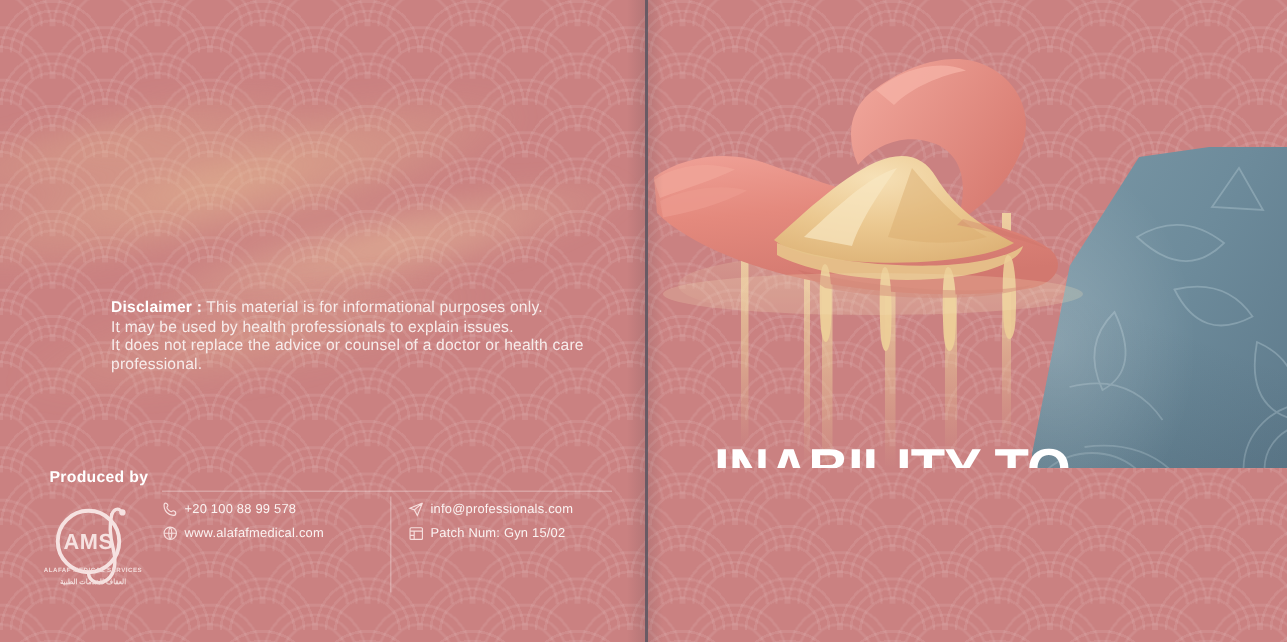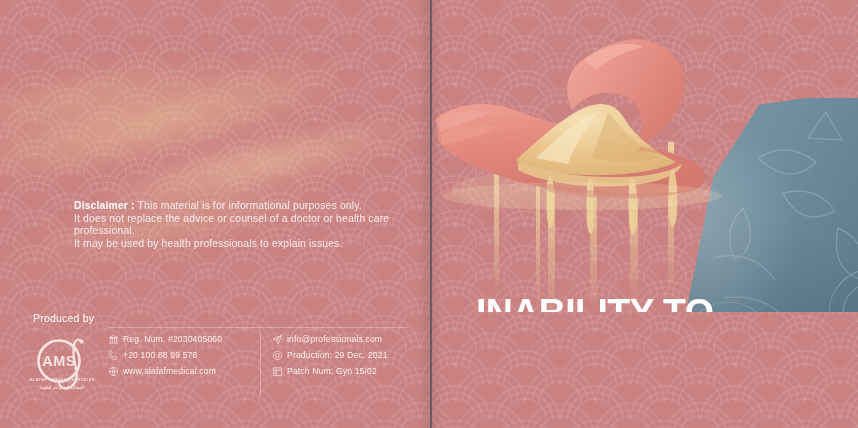--- a/index.html
+++ b/index.html
@@ -44,21 +44,21 @@
   
   .disclaimer{
     position:absolute;left:33px;top:200px;width:362px;
     color:#f7eceb;font-size:10.4px;line-height:12.6px;letter-spacing:.15px;
   }
   .disclaimer b{color:#ffffff;font-weight:700;}
   .disclaimer p{margin:0;padding-left:41px;}
 
   .produced{
     position:absolute;left:33px;top:312px;
-    color:#ffffff;font-size:10.5px;font-weight:400;letter-spacing:.2px;
+    color:#ffffff;font-size:10.5px;font-weight:700;letter-spacing:.2px;
   }
 
   
   .logo{position:absolute;left:28px;top:333px;width:68px;height:62px;}
   .logo svg{display:block;}
   .logo-cap{
     position:absolute;left:22px;top:376px;width:80px;text-align:center;
     color:#f3dcdb;font-size:4.1px;font-weight:700;letter-spacing:.35px;line-height:7px;
   }
   .logo-cap .ar{font-size:4.6px;letter-spacing:0;display:block;margin-top:1px;}
@@ -113,22 +113,22 @@
 <body>
 
 <div id="page">
 
   <div class="waves"></div>
   <div class="haze"></div>
   <div class="haze2"></div>
 
   <div class="disclaimer">
     <p><b>Disclaimer :</b><span> This material is for informational purposes only.</span></p>
+    <p>It may be used by health professionals to explain issues.</p>
     <p>It does not replace the advice or counsel of a doctor or health care professional.</p>
-    <p>It may be used by health professionals to explain issues.</p>
   </div>
 
   <div class="produced">Produced by</div>
 
   <div class="logo">
     <svg width="68" height="62" viewBox="0 0 68 62">
       <circle cx="31" cy="28" r="20.5" fill="none" stroke="#f6e2e1" stroke-width="2.6"></circle>
       <path d="M31 48.5 C31 55, 38 57.5, 43.5 53.5 C49 49.5, 49.5 41, 47.5 33 C45.5 25, 44.5 17, 46.5 10" fill="none" stroke="#f6e2e1" stroke-width="2.3" stroke-linecap="round"></path>
       <path d="M46.5 10 C47.8 6.5, 50.5 5.5, 52.5 7.5" fill="none" stroke="#f6e2e1" stroke-width="2.1" stroke-linecap="round"></path>
       <circle cx="53.6" cy="8.6" r="2.1" fill="#f6e2e1"></circle>
@@ -138,28 +138,20 @@
   <div class="logo-cap">
     <span>ALAFAF MEDICAL SERVICES</span>
     <span class="ar">العفاف للخدمات الطبية</span>
   </div>
 
   <div class="contact">
     <div class="hr"></div>
     <div class="vsep"></div>
 
     <div class="ccol a">
-      <div class="crow">
-        <span class="ic">
-          <svg width="11" height="11" viewBox="0 0 24 24" fill="none" stroke="#f6dedd" stroke-width="1.7">
-            <path d="M3 9h18M12 3 3 8h18zM5 9v10M9.5 9v10M14.5 9v10M19 9v10M2.5 20h19"></path>
-          </svg>
-          </span>
-        <span class="tx">Reg. Num. #2030405060</span>
-      </div>
       <div class="crow">
         <span class="ic">
           <svg width="11" height="11" viewBox="0 0 24 24" fill="none" stroke="#f6dedd" stroke-width="1.7">
             <path d="M5 3c2 0 2.6 1 3.3 2.6.6 1.4.2 2-.6 2.7-.7.6-.9 1 .1 2.7 1 1.7 2.4 3.1 4 4 1.6.9 2.1.7 2.7 0 .7-.8 1.3-1.2 2.7-.6C18.9 15 20 15.7 20 17.7c0 1.6-1.6 3.3-3.6 3.3C9.6 21 3 14.4 3 6.6 3 4.6 3.4 3 5 3z"></path>
           </svg>
           </span>
         <span class="tx">+20 100 88 99 578</span>
       </div>
       <div class="crow">
         <span class="ic">
@@ -173,29 +165,20 @@
     </div>
 
     <div class="ccol b">
       <div class="crow">
         <span class="ic">
           <svg width="11" height="11" viewBox="0 0 24 24" fill="none" stroke="#f6dedd" stroke-width="1.7">
             <path d="M21 3 2.8 10.6l6.4 2.3L21 3zM9.2 12.9 21 3l-7.4 18-4.4-8.1z"></path>
           </svg>
           </span>
         <span class="tx">info@professionals.com</span>
-      </div>
-      <div class="crow">
-        <span class="ic">
-          <svg width="11" height="11" viewBox="0 0 24 24" fill="none" stroke="#f6dedd" stroke-width="1.7">
-            <circle cx="12" cy="12" r="9"></circle>
-              <circle cx="12" cy="12" r="4.2"></circle>
-          </svg>
-          </span>
-        <span class="tx">Production: 29 Dec. 2021</span>
       </div>
       <div class="crow">
         <span class="ic">
           <svg width="11" height="11" viewBox="0 0 24 24" fill="none" stroke="#f6dedd" stroke-width="1.7">
             <rect x="3" y="4" width="18" height="17" rx="1.5"></rect>
               <path d="M3 9h18M9 9v12M3 15h6"></path>
           </svg>
           </span>
         <span class="tx">Patch Num: Gyn 15/02</span>
       </div>

